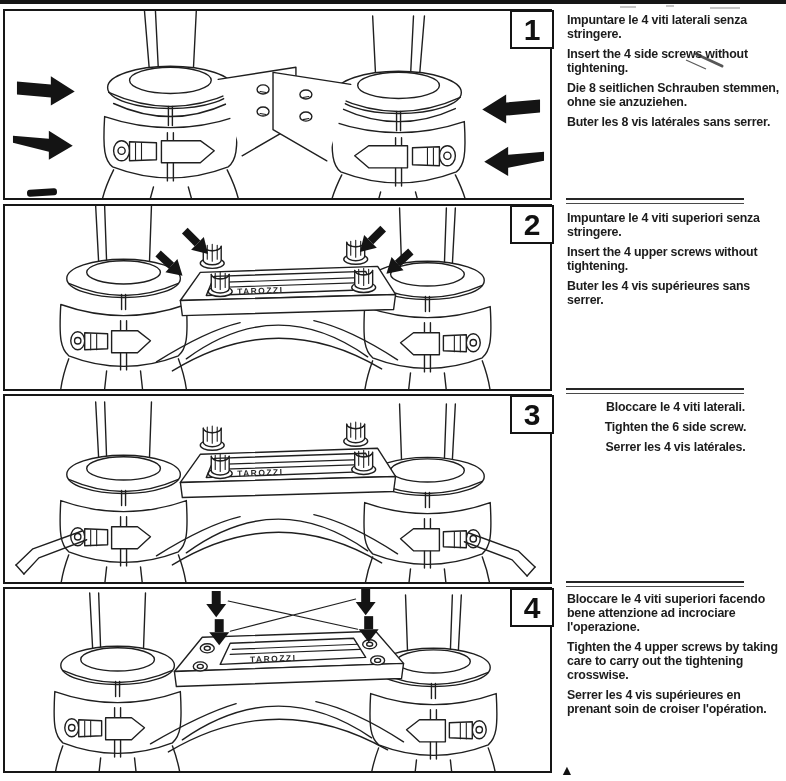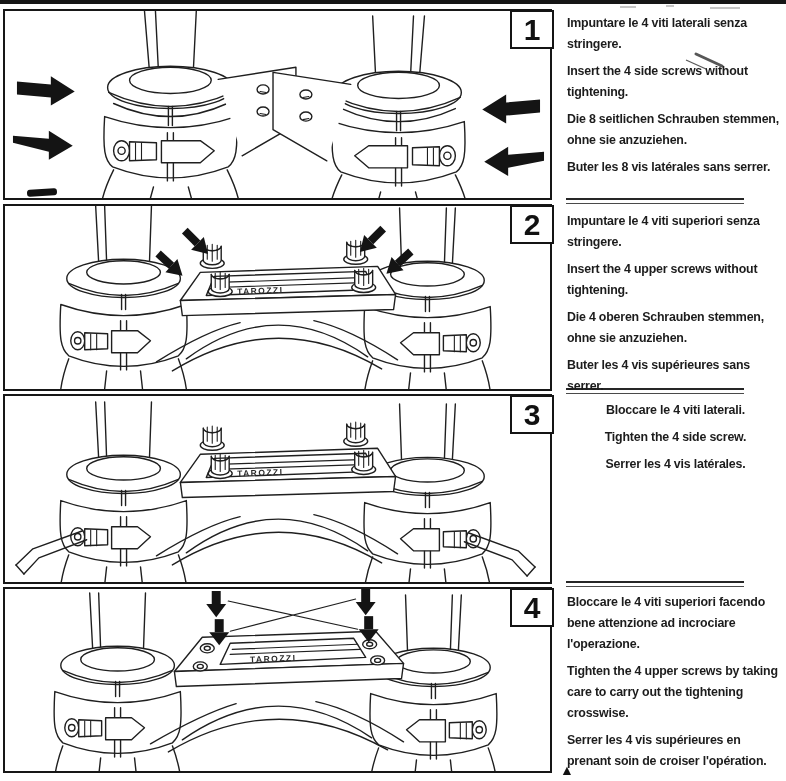--- a/index.html
+++ b/index.html
@@ -28,21 +28,21 @@
     position:absolute;left:510px;width:44px;height:39px;background:#fff;
     border:2px solid #141414;box-sizing:border-box;text-align:center;
     font-weight:bold;font-size:30px;line-height:35px;color:#111;
   }
   #num1{top:10px;}
   #num2{top:205px;}
   #num3{top:395px;}
   #num4{top:588px;}
   .txt{
     position:absolute;left:567px;width:217px;font-weight:bold;
-    font-size:12.4px;line-height:21px;letter-spacing:-0.2px;color:#1c1c1c;
+    font-size:12.4px;line-height:14px;letter-spacing:-0.2px;color:#1c1c1c;
   }
   .txt p{margin:0 0 6px 0;}
   #txt1{top:13px;}
   #txt2{top:211px;}
   #txt3{top:400px;text-align:center;}
   #txt4{top:592px;}
   .sep{
     position:absolute;left:566px;width:178px;height:3px;
     border-top:2px solid #262626;border-bottom:1px solid #4a4a4a;
   }
@@ -268,26 +268,25 @@
 
   <div class="txt" id="txt1">
     <p>Impuntare le 4 viti laterali senza stringere.</p>
     <p>Insert the 4 side screws without tightening.</p>
     <p>Die 8 seitlichen Schrauben stemmen, ohne sie anzuziehen.</p>
     <p>Buter les 8 vis latérales sans serrer.</p>
   </div>
   <div class="txt" id="txt2">
     <p>Impuntare le 4 viti superiori senza stringere.</p>
     <p>Insert the 4 upper screws without tightening.</p>
-    <p>Die 4 oberen Schrauben stemmen, ohne sie anzuziehen.</p>
     <p>Buter les 4 vis supérieures sans serrer.</p>
   </div>
   <div class="txt" id="txt3">
     <p>Bloccare le 4 viti laterali.</p>
-    <p>Tighten the 4 side screw.</p>
+    <p>Tighten the 6 side screw.</p>
     <p>Serrer les 4 vis latérales.</p>
   </div>
   <div class="txt" id="txt4">
     <p>Bloccare le 4 viti superiori facendo bene attenzione ad incrociare l'operazione.</p>
     <p>Tighten the 4 upper screws by taking care to carry out the tightening crosswise.</p>
     <p>Serrer les 4 vis supérieures en prenant soin de croiser l'opération.</p>
   </div>
 
   <svg class="penmark" width="44" height="24">
     <line x1="2" y1="8" x2="22" y2="17" stroke="#5a5a5a" stroke-width="1.3"></line>

